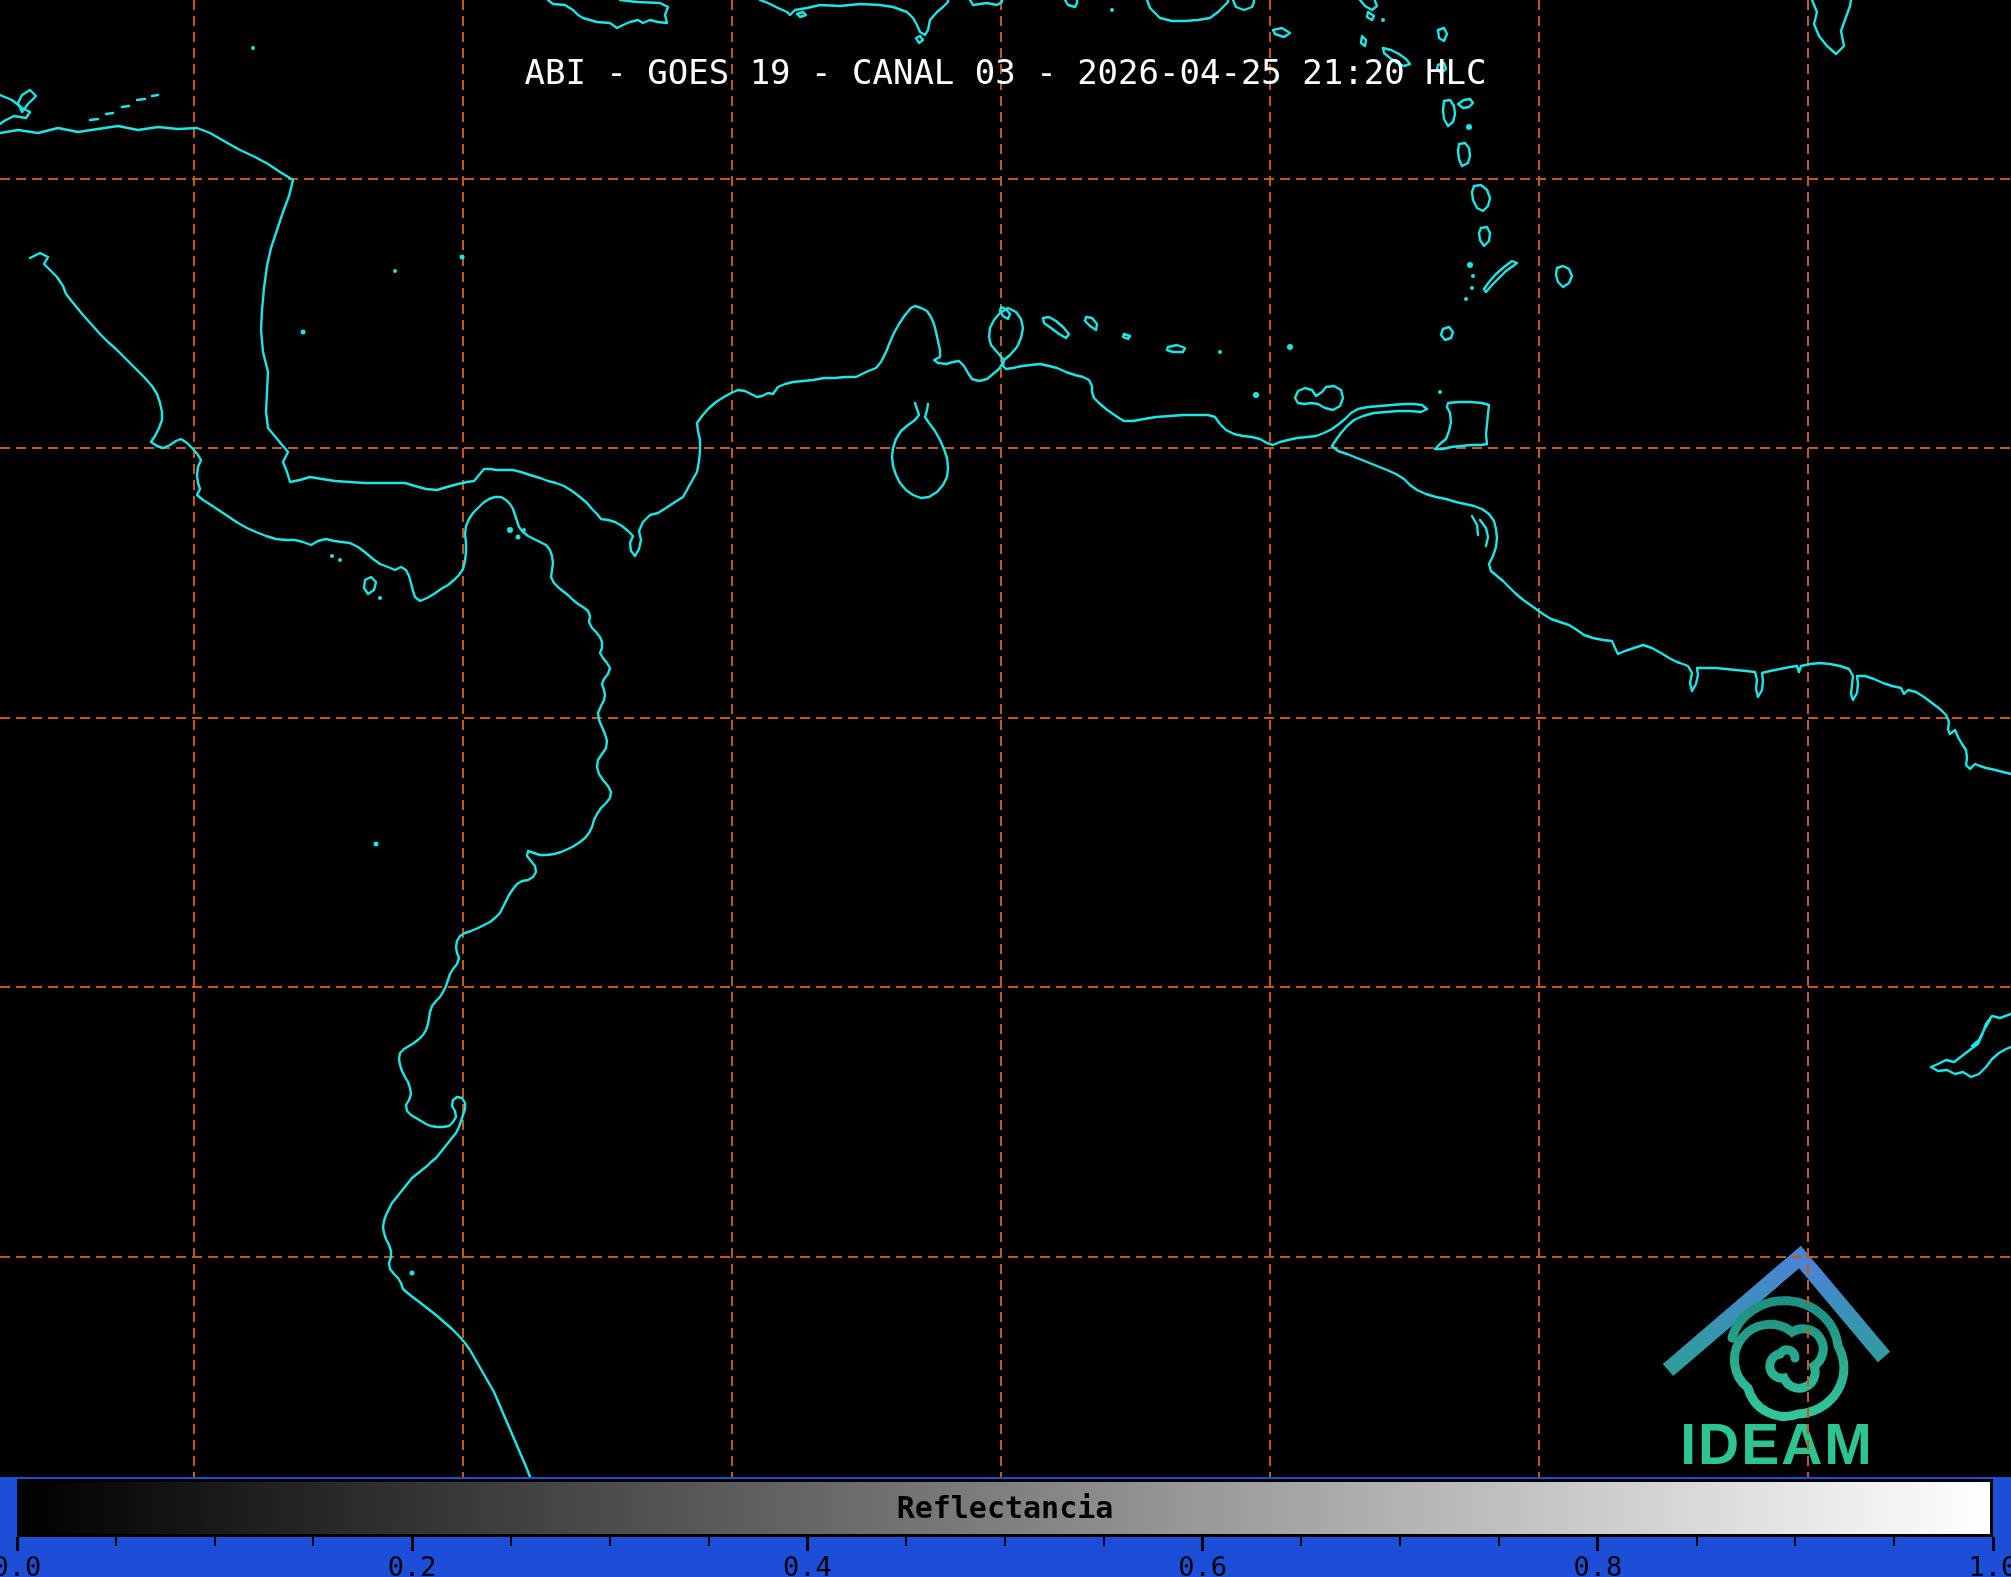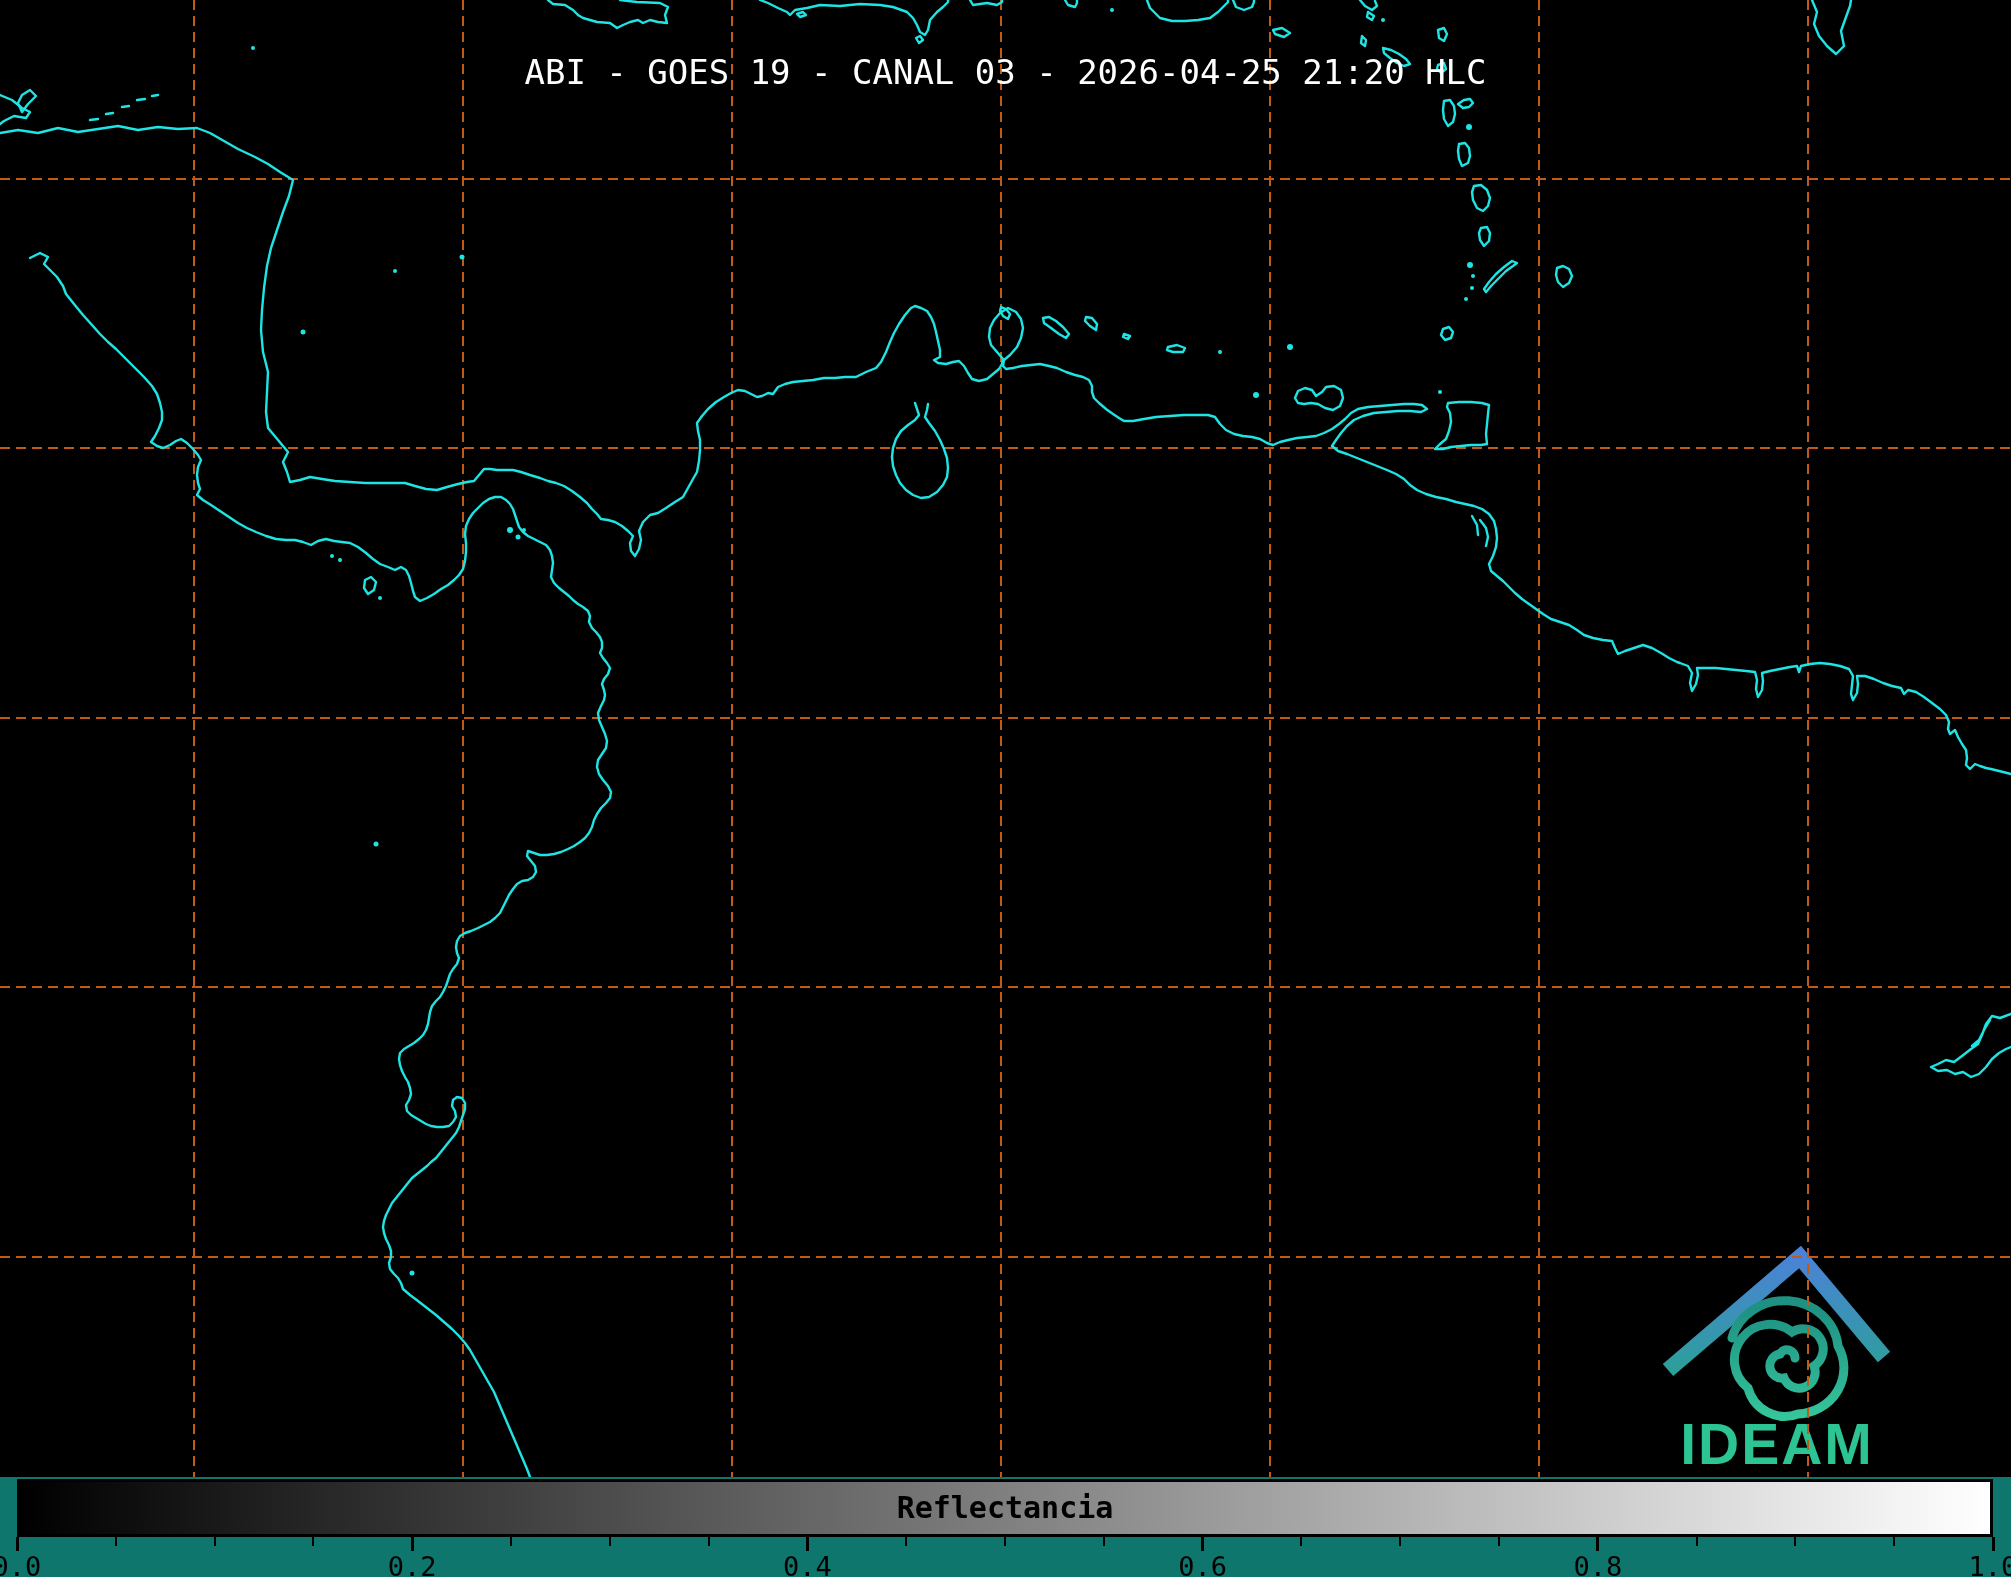--- a/index.html
+++ b/index.html
@@ -8,21 +8,21 @@
   
   #map{position:absolute;left:0;top:0;width:2011px;height:1477px;background:var(--map-bg,#000);}
   #map svg{position:absolute;left:0;top:0;}
   #map-title{position:absolute;left:50%;top:52px;transform:translateX(-50%);
              white-space:nowrap;color:#ffffff;font-size:34px;letter-spacing:0px;text-align:right;}
   .gridline{stroke:var(--grid-color,#c25a17);stroke-width:2;stroke-dasharray:10 6;fill:none;}
   .coast{stroke:var(--coast-color,#1fe4e4);stroke-width:2.4;fill:none;
          stroke-linejoin:round;stroke-linecap:round;}
   .islet{fill:var(--coast-color,#1fe4e4);stroke:none;}
   
-  #cbar-strip{position:absolute;left:0;top:1477px;width:2011px;height:100px;background:#0f766e;}
+  #cbar-strip{position:absolute;left:0;top:1477px;width:2011px;height:100px;background:#1d4ed8;}
   #cbar{position:absolute;left:17px;top:2px;width:1976px;height:58px;box-sizing:border-box;
         border:3px solid #000;background:linear-gradient(to right,var(--cb0,#000),var(--cb1,#fff));}
   #cbar-label{position:absolute;left:0;top:0;width:100%;height:52px;line-height:52px;
               text-align:center;color:#000;font-weight:bold;font-size:30px;}
   .cb-tick{position:absolute;background:#000;top:60px;}
   .cb-tick.major{width:3px;height:14px;}
   .cb-tick.minor{width:2px;height:9px;}
   .cb-ticklabel{position:absolute;top:74px;transform:translateX(-50%);
                 color:#000;font-size:27px;white-space:nowrap;}
   

